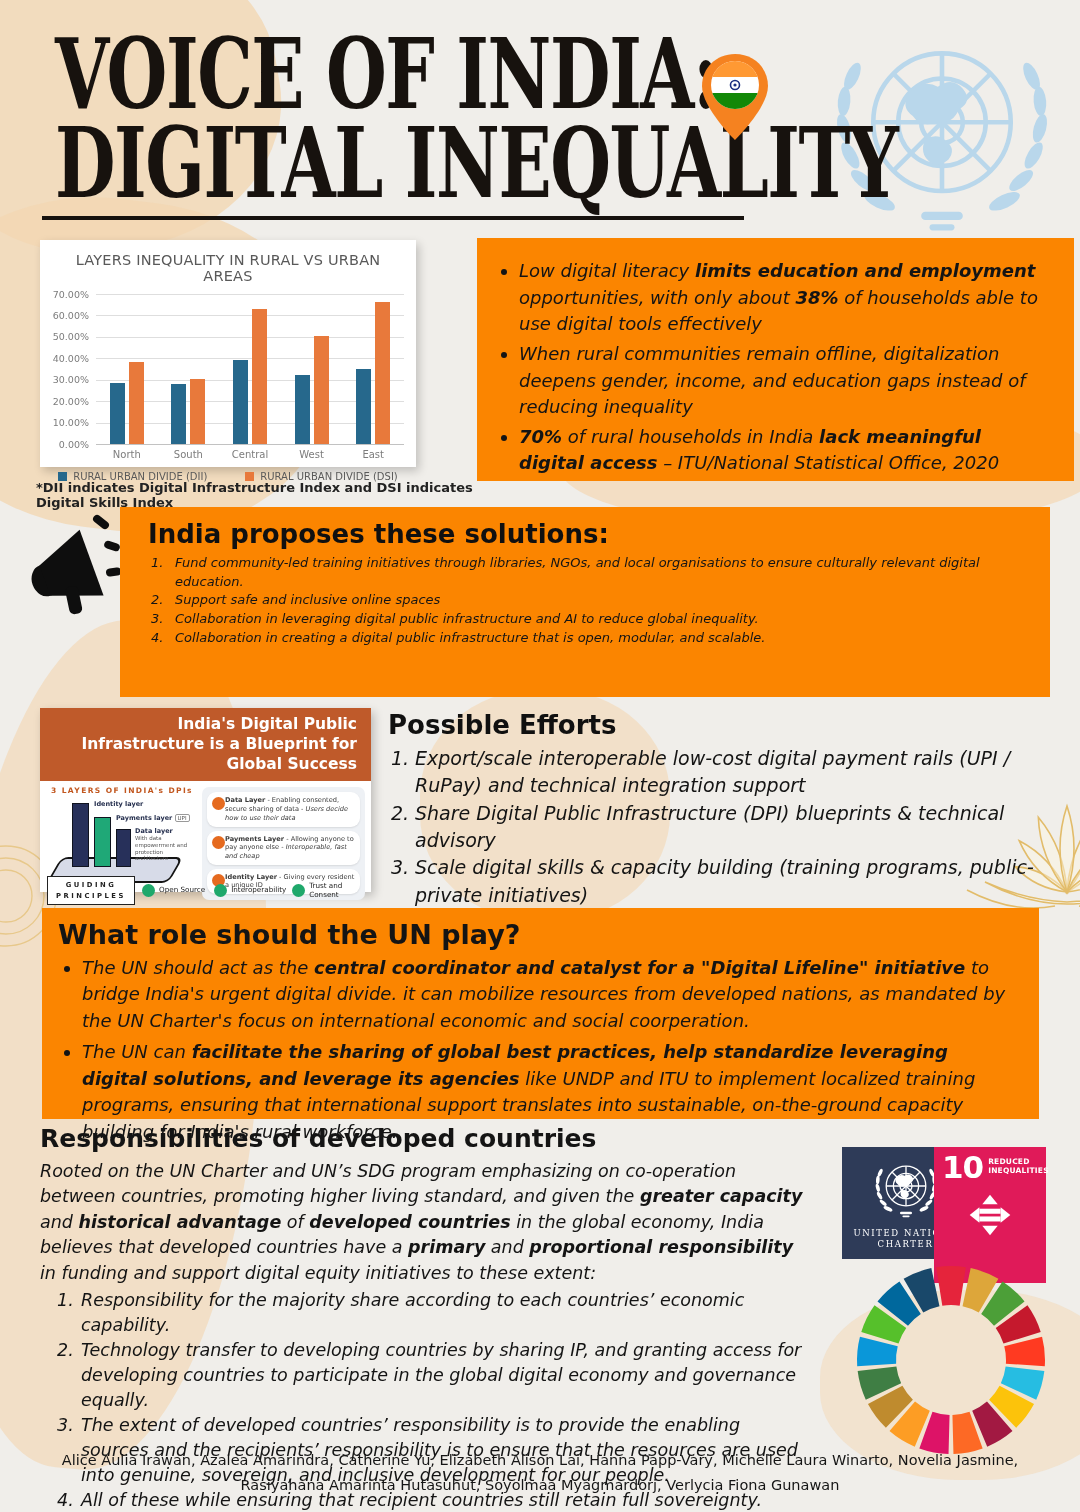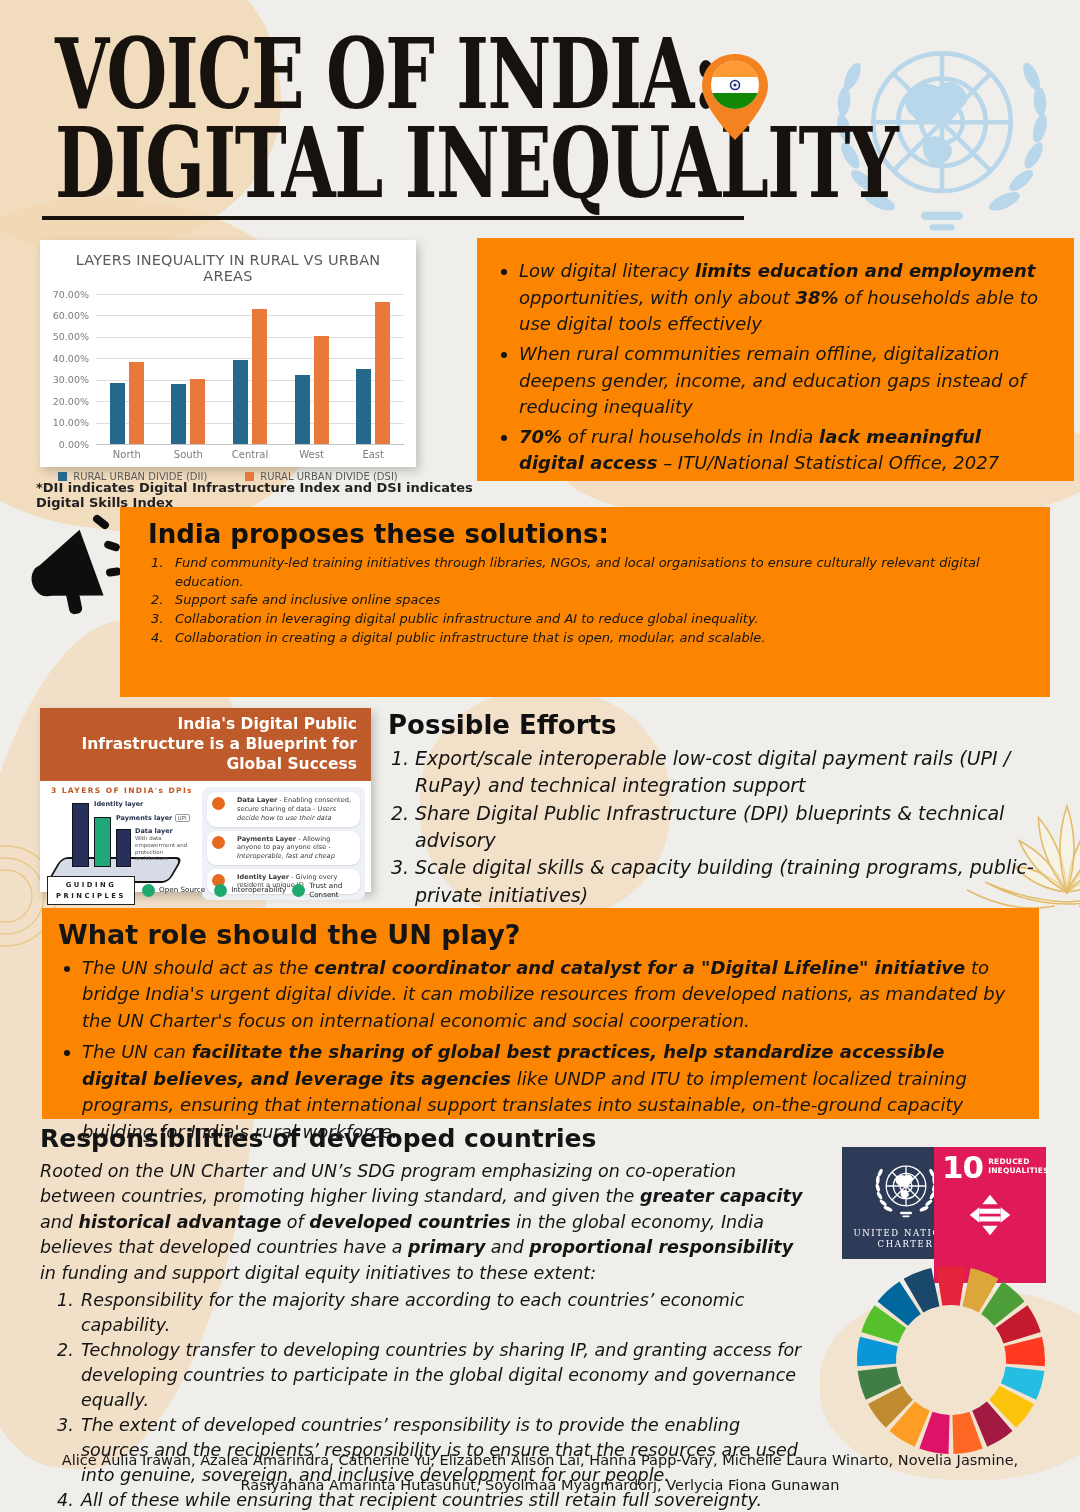--- a/index.html
+++ b/index.html
@@ -48,21 +48,21 @@
   .dpi-body{position:relative;height:129px}
   .dpi-left{position:absolute;left:6px;top:5px;width:152px}
   .dpi-layers-heading{color:#c2571f;font-size:7.5px;font-weight:700;letter-spacing:1.4px;text-align:center;white-space:nowrap}
   .dpi-illus{position:relative;height:92px}
   .dpi-phone{position:absolute;left:8px;top:62px;width:122px;height:26px;background:#d7dbe8;border:2px solid #141414;border-radius:7px;transform:skewX(-30deg)}
   .dpi-bar{position:absolute;border:1.5px solid #10131f}
   .dpi-lab{position:absolute;font-size:6.5px;font-weight:700;color:#26304f;white-space:nowrap}
   .dpi-sub{position:absolute;font-size:5.5px;color:#555;width:62px;line-height:1.2;white-space:normal}
   .upi-chip{display:inline-block;border:1px solid #999;background:#fff;border-radius:2px;font-size:5.5px;padding:0 2px;color:#555;font-weight:400}
   .dpi-right{position:absolute;left:162px;top:6px;width:163px;background:#eef1f5;border-radius:7px;padding:5px 5px 2px}
-  .pill{display:flex;gap:12px;background:#fff;border-radius:9px;padding:4px 5px;margin-bottom:4px;box-shadow:0 1px 2px rgba(0,0,0,.1)}
+  .pill{display:flex;gap:0;background:#fff;border-radius:9px;padding:4px 5px;margin-bottom:4px;box-shadow:0 1px 2px rgba(0,0,0,.1)}
   .pill-ico{width:13px;height:13px;border-radius:50%;background:#e56a1f;flex:none;margin-top:1px}
   .pill-tx{font-size:6.6px;line-height:1.32;color:#3a3a3a}
   .dpi-foot{position:absolute;left:7px;right:4px;bottom:5px;display:flex;align-items:center;gap:7px}
   .guiding{border:1.5px solid #222;background:#fff;font-size:6.8px;font-weight:700;letter-spacing:2.5px;text-align:center;line-height:1.6;padding:3px 6px;width:88px;color:#222}
   .principle{display:flex;align-items:center;gap:4px;font-size:7.2px;color:#222;line-height:1.15}
   .p-ico{width:13px;height:13px;border-radius:50%;background:#1fa86b;flex:none}
   
   .efforts{position:absolute;left:388px;top:710px;width:666px;z-index:2}
   .efforts .num-list li{font-size:19px}
   
@@ -241,21 +241,21 @@
           <span>RURAL URBAN DIVIDE (DSI)</span>
         </div>
       </div>
   </div>
   <div class="chart-note">*DII indicates Digital Infrastructure Index and DSI indicates Digital Skills Index</div>
 
   <div class="facts-box">
     <ul class="facts-list">
         <li><span>Low digital literacy </span><b>limits education and employment</b><span> opportunities, with only about </span><b>38%</b><span> of households able to use digital tools effectively</span></li>
         <li><span>When rural communities remain offline, digitalization deepens gender, income, and education gaps instead of reducing inequality</span></li>
-        <li><b>70%</b><span> of rural households in India </span><b>lack meaningful digital access</b><span> – ITU/National Statistical Office, 2027</span></li>
+        <li><b>70%</b><span> of rural households in India </span><b>lack meaningful digital access</b><span> – ITU/National Statistical Office, 2020</span></li>
       </ul>
   </div>
 
   <svg class="megaphone" width="104" height="110" viewBox="0 0 104 110">
     <g transform="rotate(-20 52 58)" fill="#0e0e0e">
       <ellipse cx="26" cy="62" rx="13" ry="16"></ellipse>
       <path d="M26 46 L76 26 L76 96 L26 78 Z"></path>
       <rect x="40" y="76" width="13" height="28" rx="5" transform="rotate(8 46 90)"></rect>
     </g>
     <g fill="#0e0e0e">
@@ -331,21 +331,21 @@
         <li>Export/scale interoperable low-cost digital payment rails (UPI / RuPay) and technical integration support</li>
         <li>Share Digital Public Infrastructure (DPI) blueprints &amp; technical advisory</li>
         <li>Scale digital skills &amp; capacity building (training programs, public-private initiatives)</li>
       </ol>
   </div>
 
   <div class="unrole">
     <div class="unrole-heading">What role should the UN play?</div>
     <ul>
         <li><span>The UN should act as the </span><b>central coordinator and catalyst for a "Digital Lifeline" initiative</b><span> to bridge India's urgent digital divide. it can mobilize resources from developed nations, as mandated by the UN Charter's focus on international economic and social coorperation.</span></li>
-        <li><span>The UN can </span><b>facilitate the sharing of global best practices, help standardize accessible digital believes, and leverage its agencies</b><span> like UNDP and ITU to implement localized training programs, ensuring that international support translates into sustainable, on-the-ground capacity building for India's rural workforce.</span></li>
+        <li><span>The UN can </span><b>facilitate the sharing of global best practices, help standardize leveraging digital solutions, and leverage its agencies</b><span> like UNDP and ITU to implement localized training programs, ensuring that international support translates into sustainable, on-the-ground capacity building for India's rural workforce.</span></li>
       </ul>
   </div>
 
   <div class="resp">
     <div class="resp-heading">Responsibilities of developed countries</div>
     <div class="resp-intro"><span>Rooted on the UN Charter and UN’s SDG program emphasizing on co-operation between countries, promoting higher living standard, and given the </span><b>greater capacity</b><span> and </span><b>historical advantage</b><span> of </span><b>developed countries</b><span> in the global economy, India believes that developed countries have a </span><b>primary</b><span> and </span><b>proportional responsibility</b><span> in funding and support digital equity initiatives to these extent:</span></div>
     <ol class="num-list">
         <li>Responsibility for the majority share according to each countries’ economic capability.</li>
         <li>Technology transfer to developing countries by sharing IP, and granting access for developing countries to participate in the global digital economy and governance equally.</li>
         <li>The extent of developed countries’ responsibility is to provide the enabling sources and the recipients’ responsibility is to ensure that the resources are used into genuine, sovereign, and inclusive development for our people.</li>

